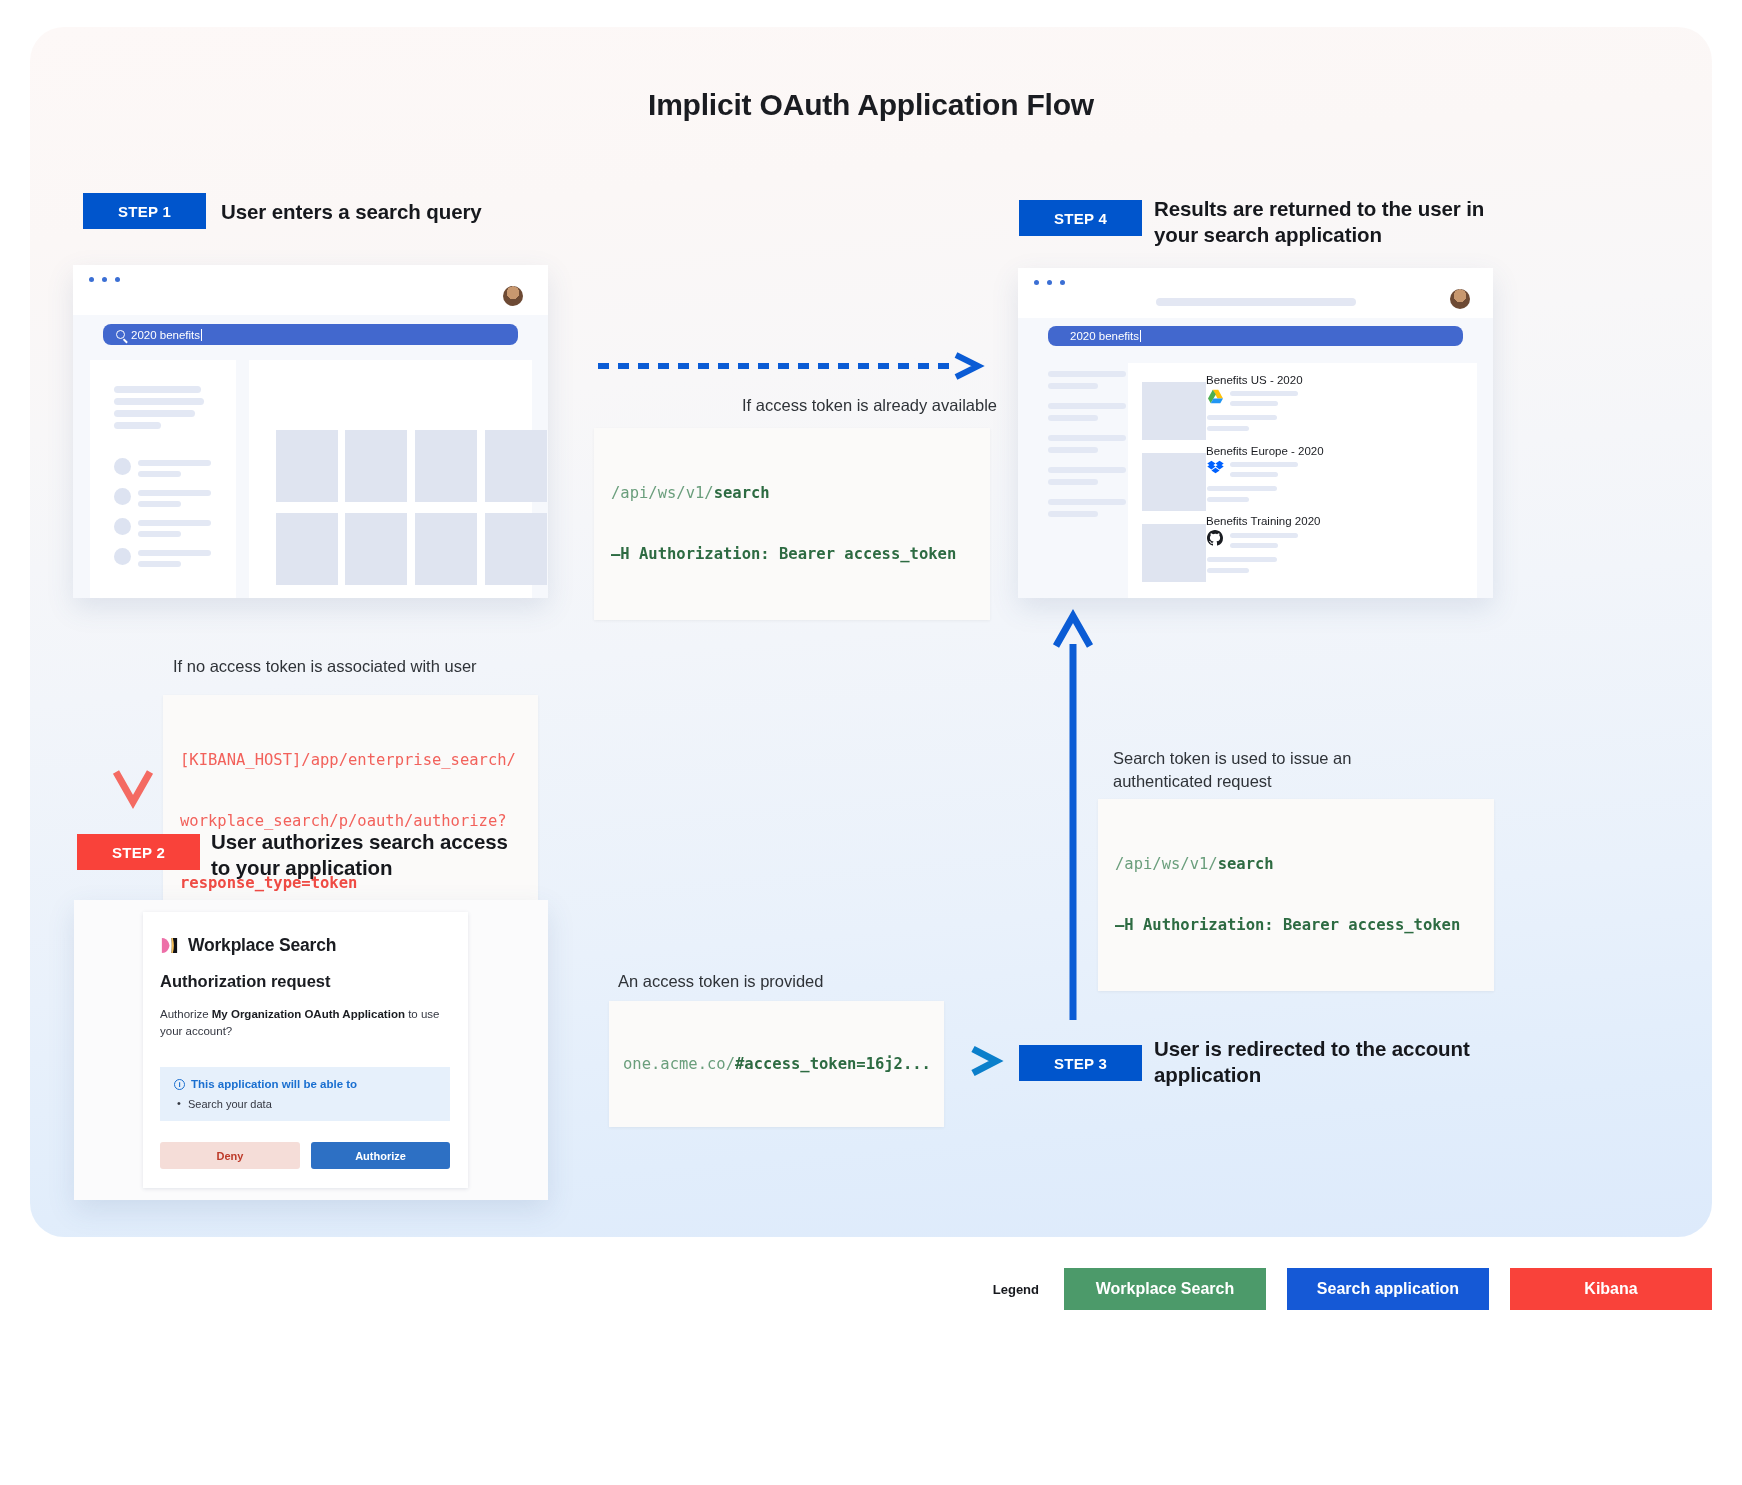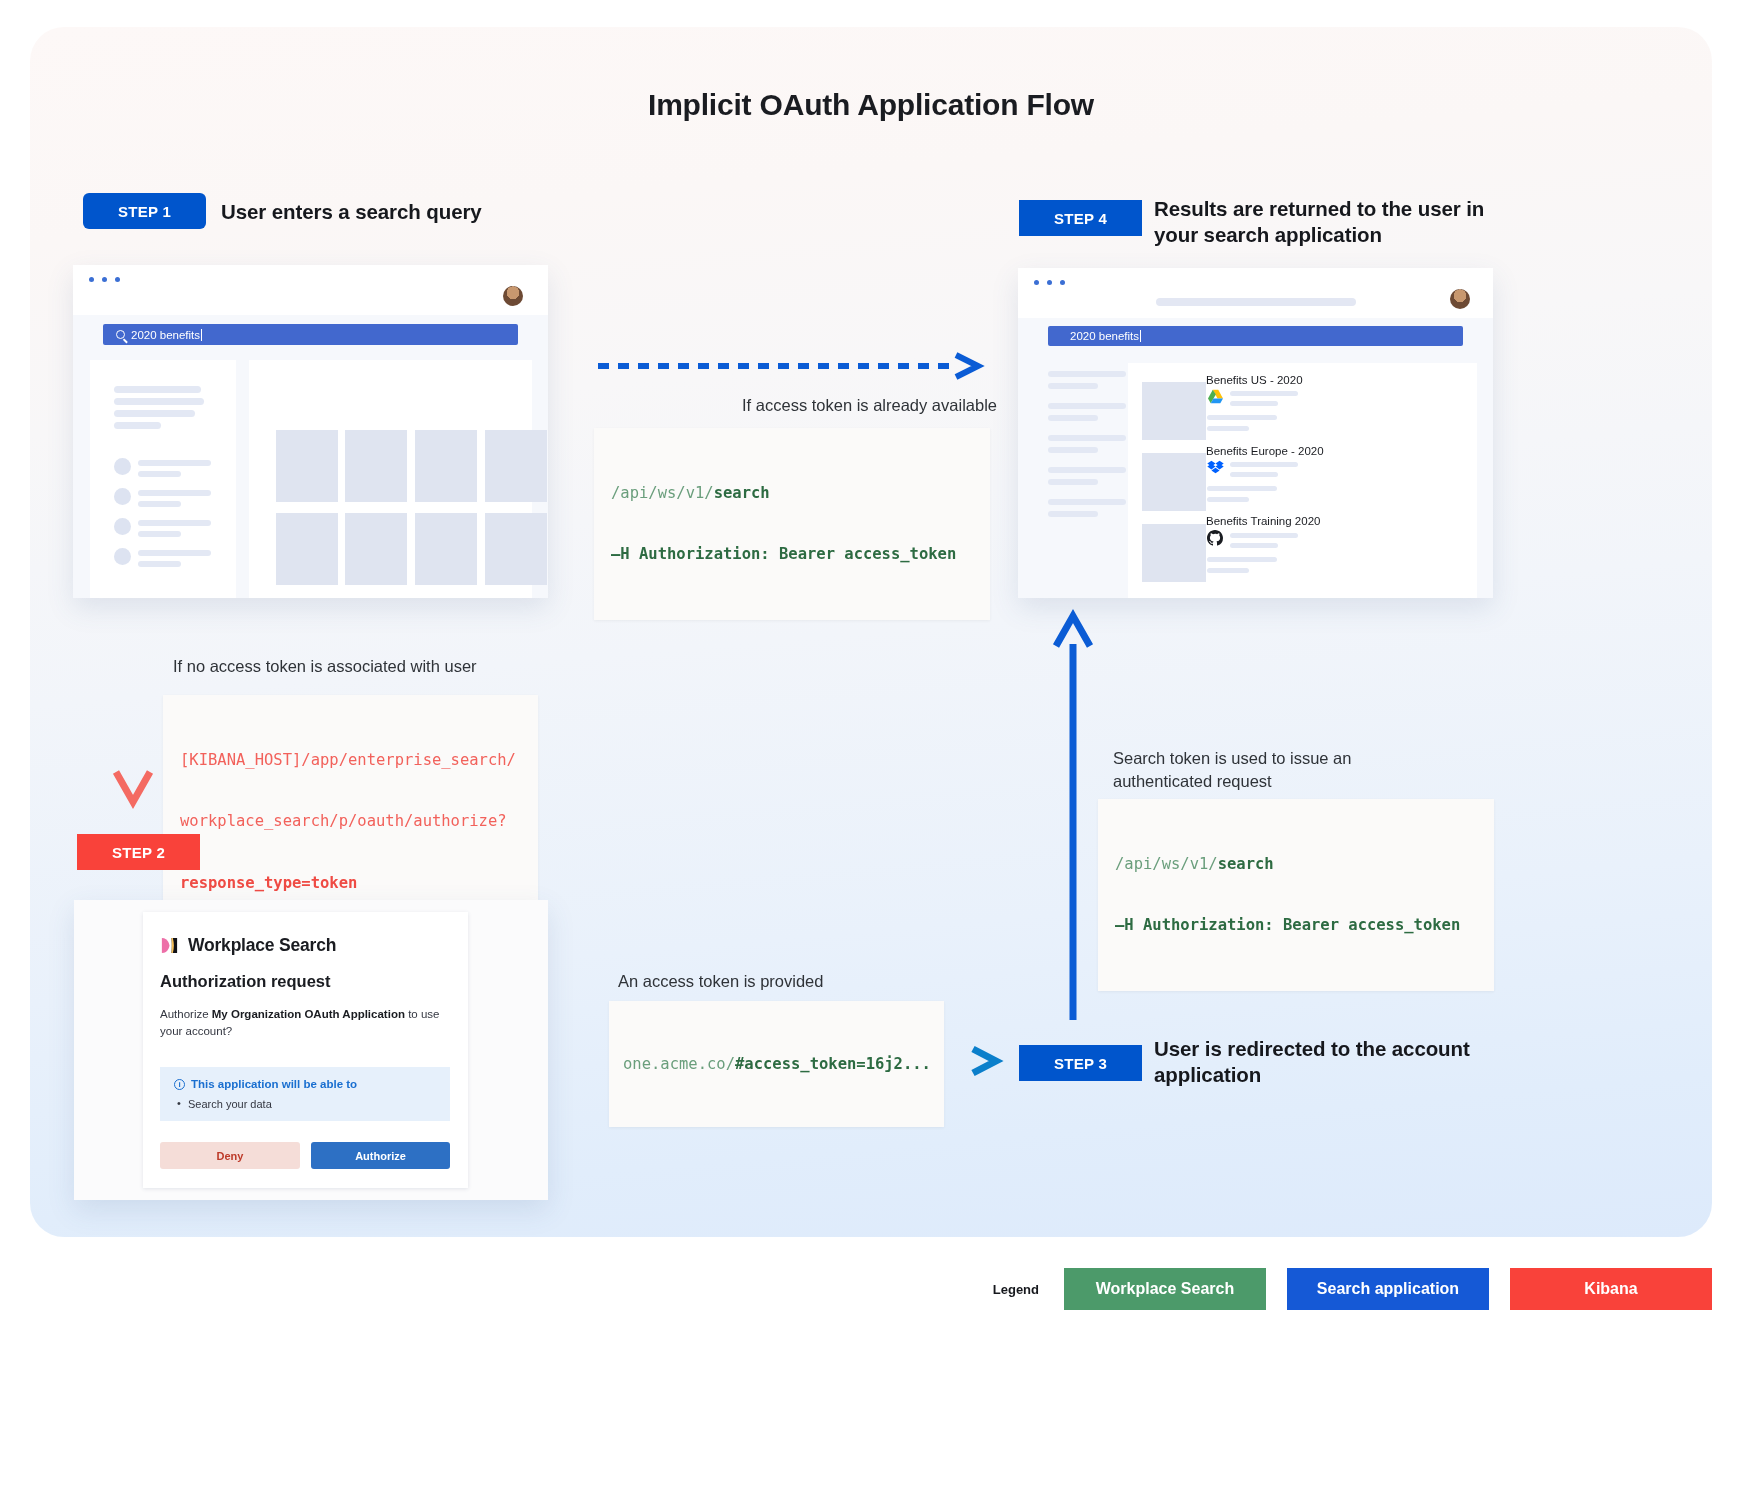--- a/index.html
+++ b/index.html
@@ -59,21 +59,21 @@
   .brow-urlbar {
     position: absolute; height: 8px; border-radius: 5px; background: #e3e7f3;
   }
   .brow-avatar {
     position: absolute; width: 20px; height: 20px; border-radius: 50%;
     background: radial-gradient(circle at 50% 34%, #c8986f 0 38%, #6d4a34 39% 100%);
     overflow: hidden;
   }
   .brow-body { position: absolute; left: 0; right: 0; background: #f6f8fc; }
   .searchbar {
-    position: absolute; border-radius: 2px;
+    position: absolute; border-radius: 8px;
     background: #4268ce; display: flex; align-items: center;
     padding-left: 13px; color: #ffffff; font-size: 11.5px;
   }
   .searchbar .mag {
     width: 9px; height: 9px; border: 1.5px solid #ffffff; border-radius: 50%;
     margin-right: 6px; position: relative; flex: none;
   }
   .searchbar .mag::after {
     content:""; position:absolute; right:-4px; bottom:-3px;
     width: 5px; height: 1.5px; background:#fff; transform: rotate(45deg);
@@ -162,21 +162,21 @@
   .chip-red   { background: #f9423a; }
 </style>
 </head>
 <body>
 
 <div id="stage">
   <div class="panel"></div>
 
   <div class="title" style="left:30px;">Implicit OAuth Application Flow</div>
 
-  <div class="step-badge badge-blue" style="left:83px; top:193px;border-radius:6px;">STEP 1</div>
+  <div class="step-badge badge-blue" style="left:83px; top:193px;">STEP 1</div>
   <div class="step-title" style="left:221px; top:199px; width:430px;">User enters a search query</div>
 
   <div class="browser" style="left:73px; top:265px; width:475px; height:333px;">
     <div class="brow-dots">
         <i></i>
         <i></i>
         <i></i>
       </div>
     <div class="brow-urlbar" style="left:205px; top:297px; width:208px;"></div>
     <div class="brow-avatar" style="left:430px; top:21px;"></div>
@@ -318,20 +318,24 @@
 
   <div class="caption" style="left:173px; top:655px; width:430px;">If no access token is associated with user</div>
 
   <div class="code red" style="left:163px; top:695px; width:375px;">
     <div>[KIBANA_HOST]/app/enterprise_search/</div>
     <div>workplace_search/p/oauth/authorize?</div>
     <div><b>response_type=token</b></div>
   </div>
 
   <div class="step-badge badge-red" style="left:77px; top:834px;">STEP 2</div>
+  <div class="step-title" style="left:211px; top:829px; width:380px;">
+    <div>User authorizes search access</div>
+    <div>to your application</div>
+  </div>
 
   <div class="authwrap" style="left:74px; top:900px; width:474px; height:300px;"></div>
   <div class="authcard" style="left:143px; top:912px; width:325px; height:276px;">
     <div class="ws-logo-row" style="left:17px; top:23px;">
       <span class="ws-mark">
         <svg viewBox="0 0 20 20" width="19" height="19">
           <path d="M2 2 C9 2 10 10 10 10 C10 10 9 18 2 18 Z" fill="#ed6fa8"></path>
           <path d="M18 2 L18 18 L12 18 C12 18 13 10 12 2 Z" fill="#111217"></path>
           <path d="M12 2 C13 10 12 18 12 18 L13.5 18 C15 12 15 8 13.5 2 Z" fill="#f6c15c"></path>
         </svg>

